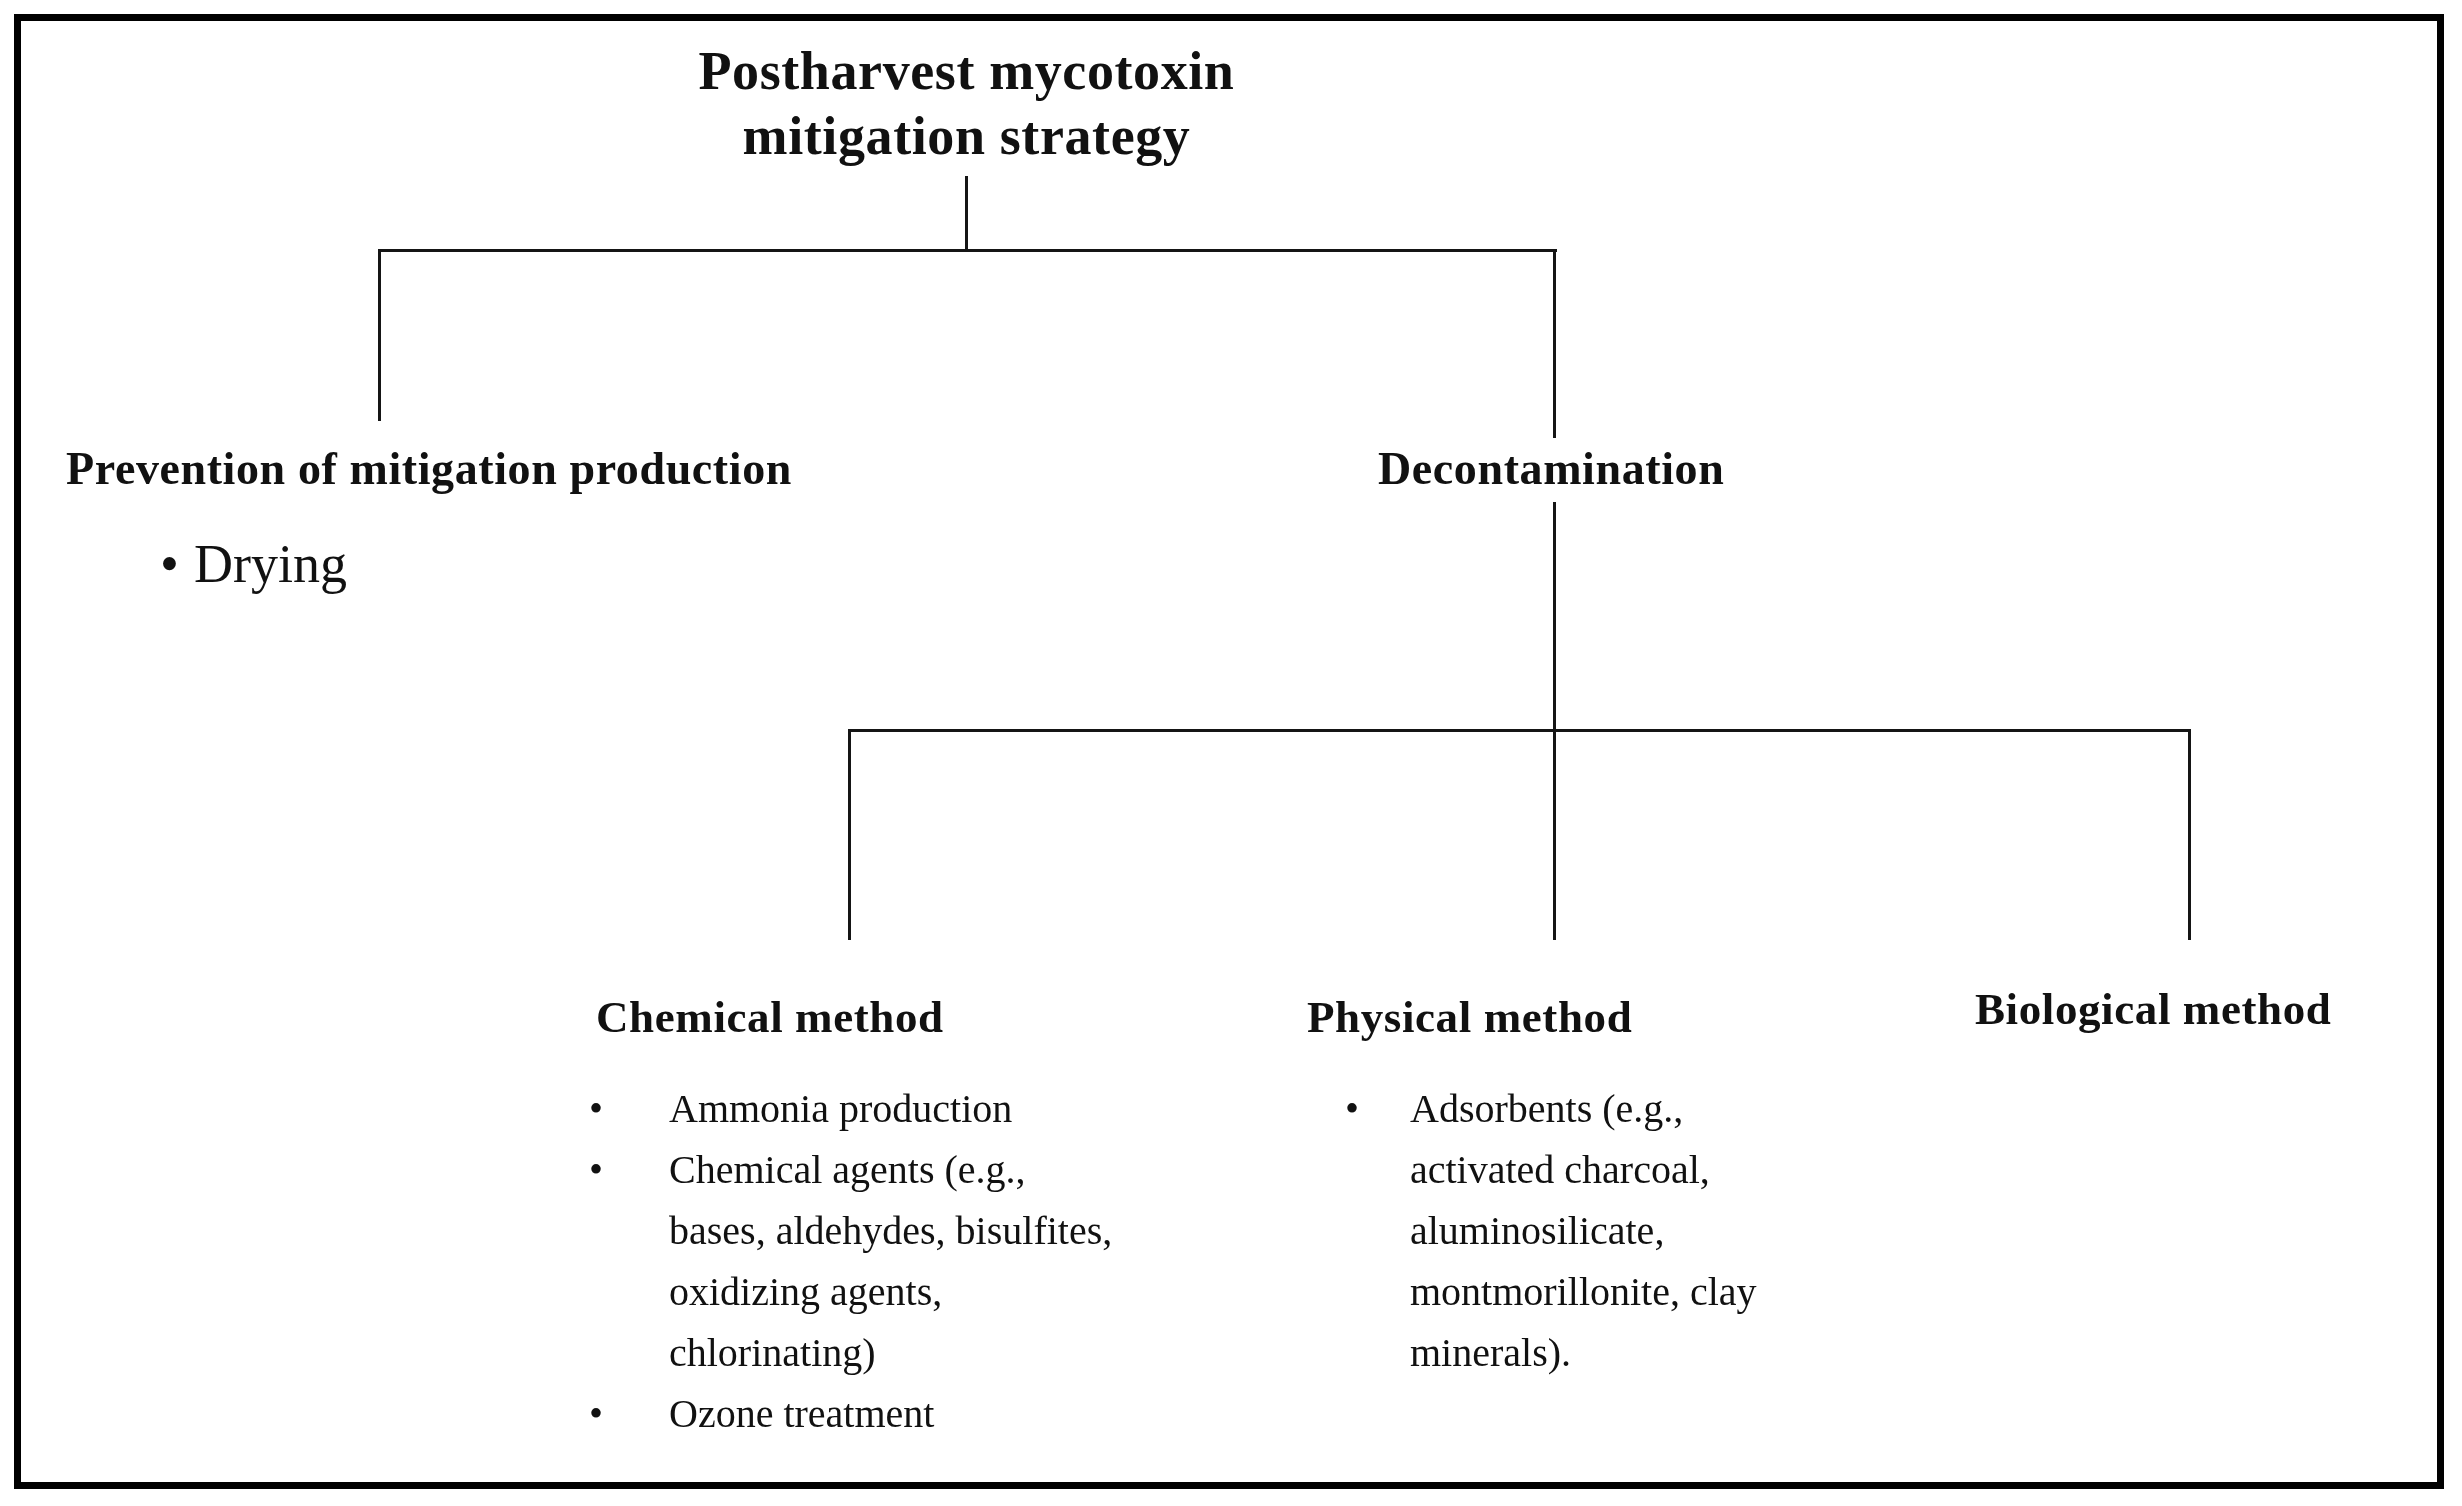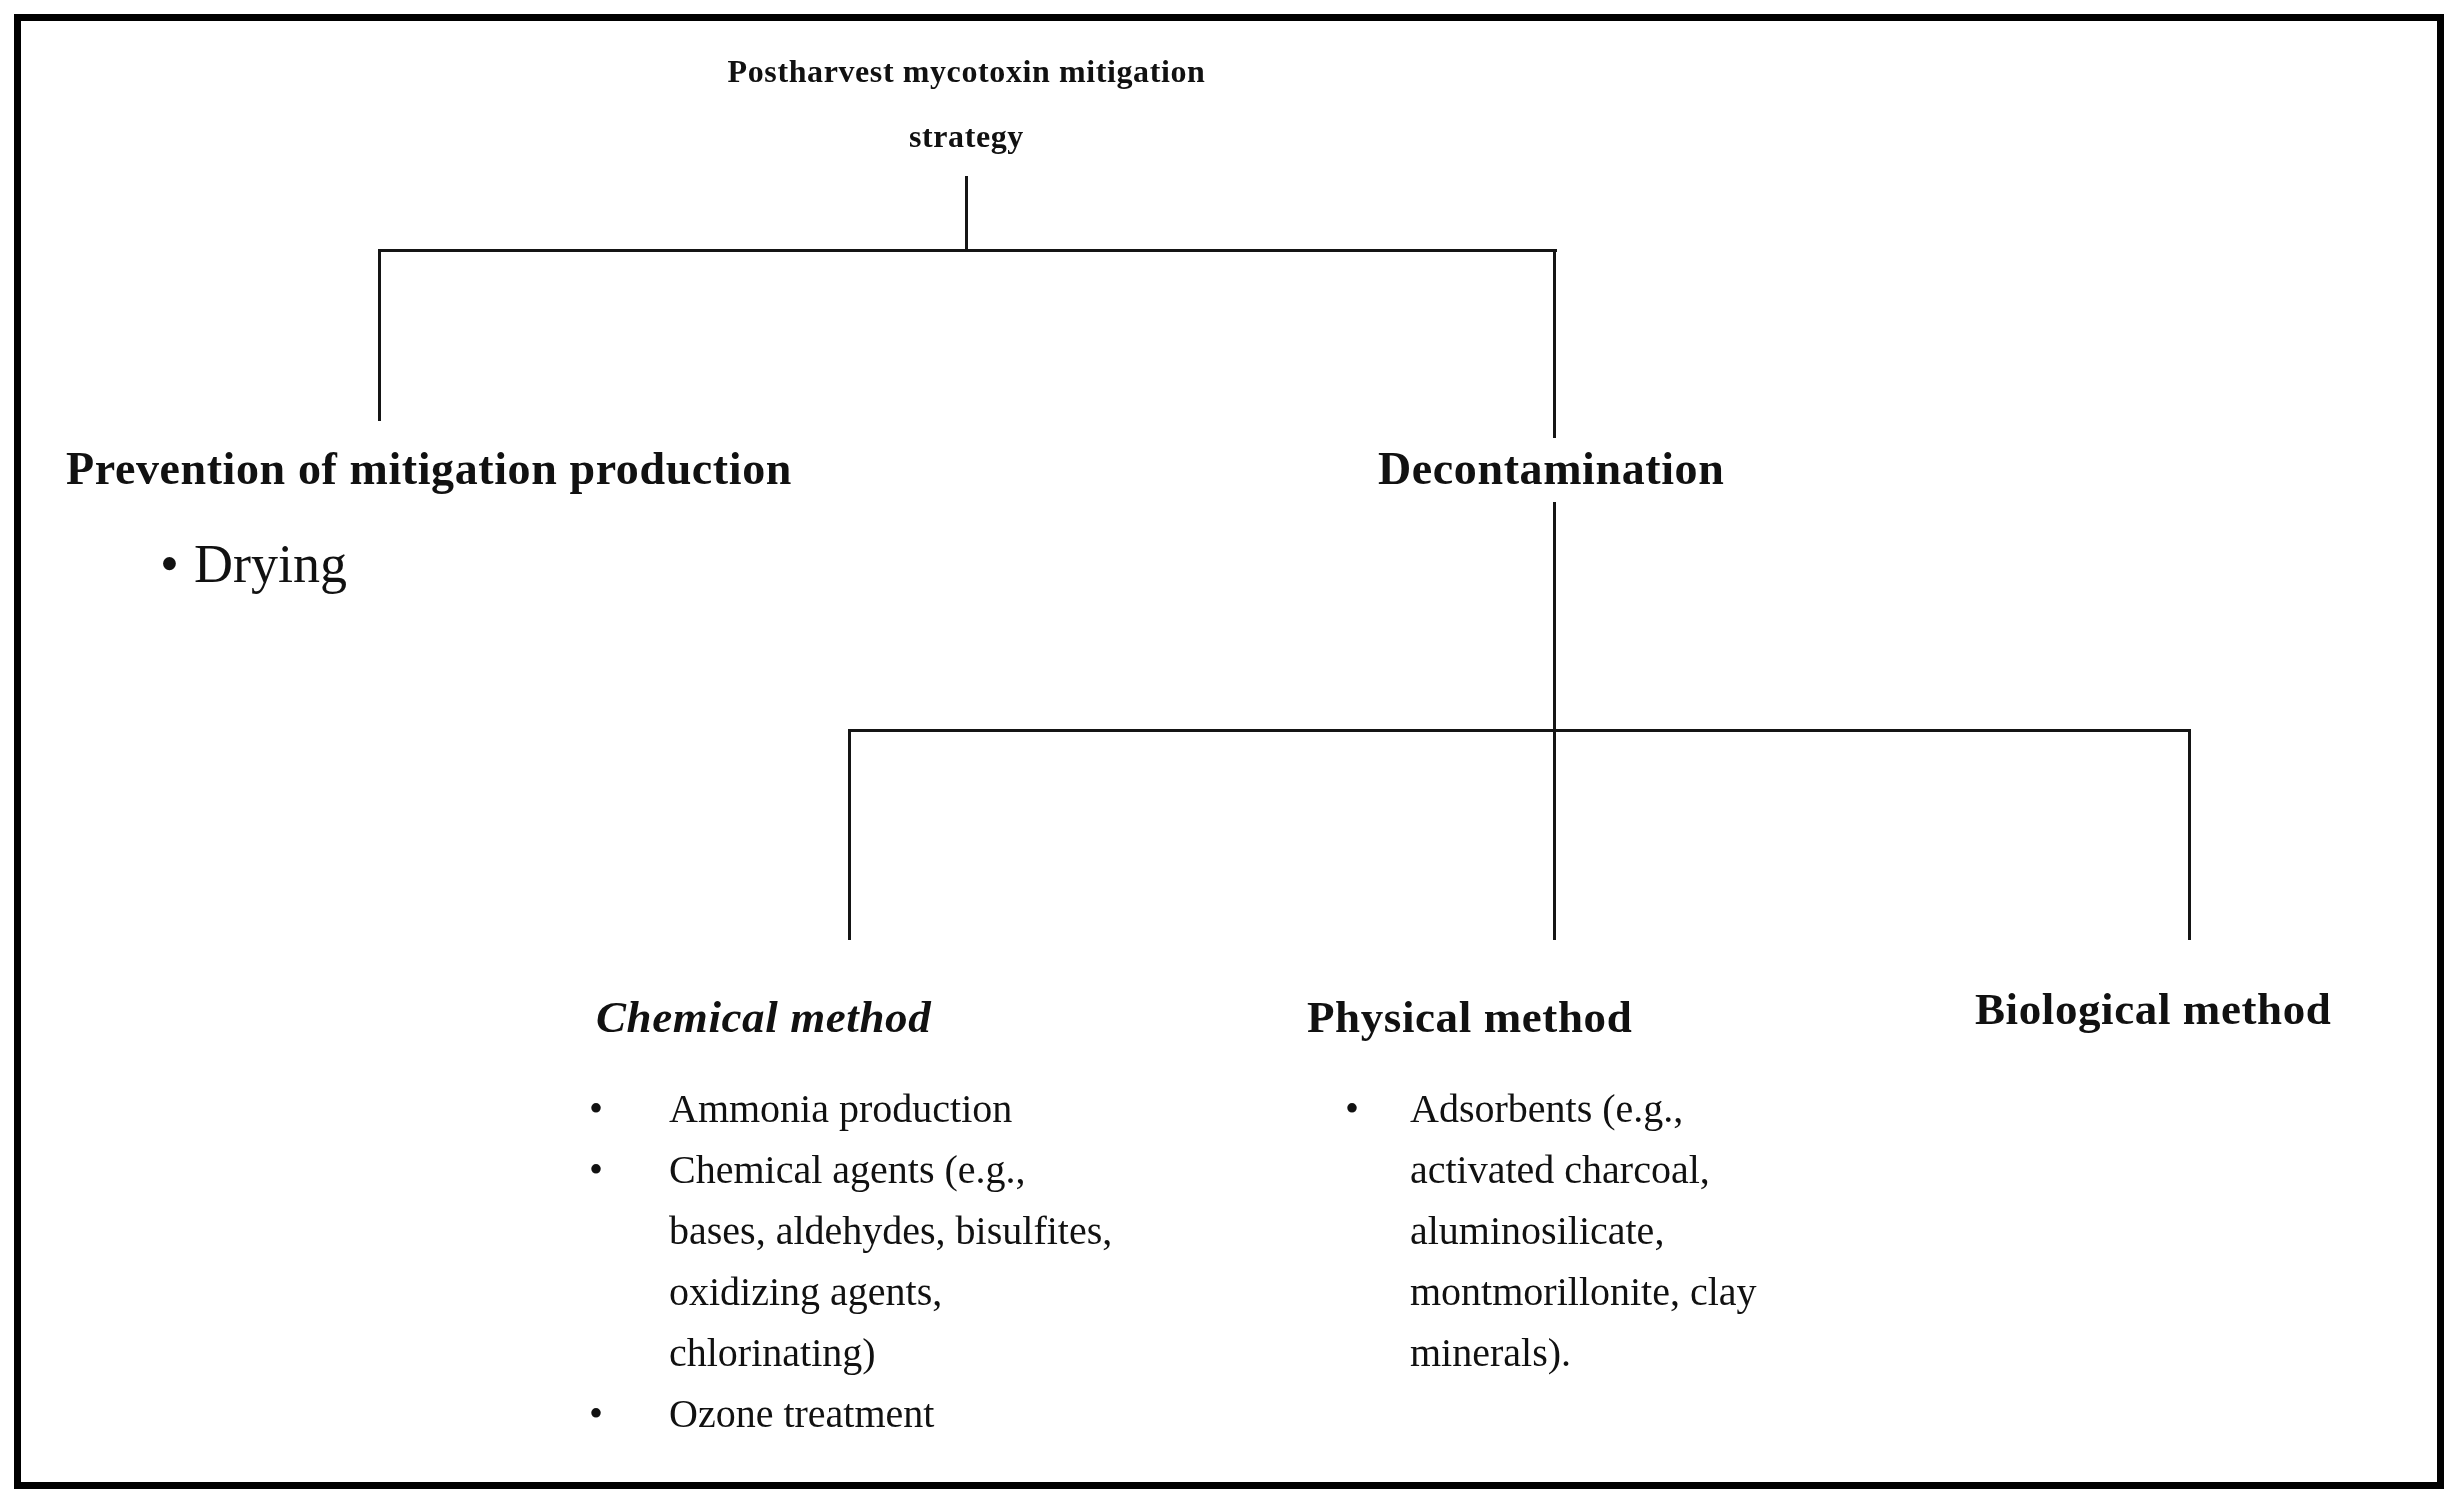--- a/index.html
+++ b/index.html
@@ -23,21 +23,21 @@
   .node {
     position: absolute;
     font-weight: bold;
     white-space: nowrap;
     letter-spacing: 0.6px;
   }
   .title {
     position: absolute;
     left: 672px; top: 39px; width: 589px;
     text-align: center;
-    font-size: 32px; font-weight: bold;
+    font-size: 54px; font-weight: bold;
     line-height: 65px;
     letter-spacing: 0.6px;
   }
   .heading-lg { font-size: 46px; }
   .heading-md { font-size: 45px; }
   .line {
     position: absolute;
     background: #151515;
   }
   ul.blist {
@@ -92,21 +92,21 @@
 <div class="node heading-lg" style="left:1378px; top:442px;">Decontamination</div>
 
 <div class="line" style="left:1553px; top:502px; width:2.9px; height:229px;"></div>
 
 <div class="line" style="left:848px; top:729px; width:1343px; height:2.9px;"></div>
 
 <div class="line" style="left:848px; top:729px; width:2.9px; height:211px;"></div>
 <div class="line" style="left:1553px; top:729px; width:2.9px; height:211px;"></div>
 <div class="line" style="left:2188px; top:729px; width:2.9px; height:211px;"></div>
 
-<div class="node heading-md" style="left:596px; top:991px;font-style:italic;">Chemical method</div>
+<div class="node heading-md" style="left:596px; top:991px;">Chemical method</div>
 <div class="node heading-md" style="left:1307px; top:991px;">Physical method</div>
 <div class="node heading-md" style="left:1975px; top:983px;">Biological method</div>
 
 <ul class="blist chemical" id="chemical-list">
     <li>Ammonia production</li>
     <li>Chemical agents (e.g., bases, aldehydes, bisulfites, oxidizing agents, chlorinating)</li>
     <li>Ozone treatment</li>
   </ul>
 <ul class="blist physical" id="physical-list">
     <li>Adsorbents (e.g., activated charcoal, aluminosilicate, montmorillonite, clay minerals).</li>

